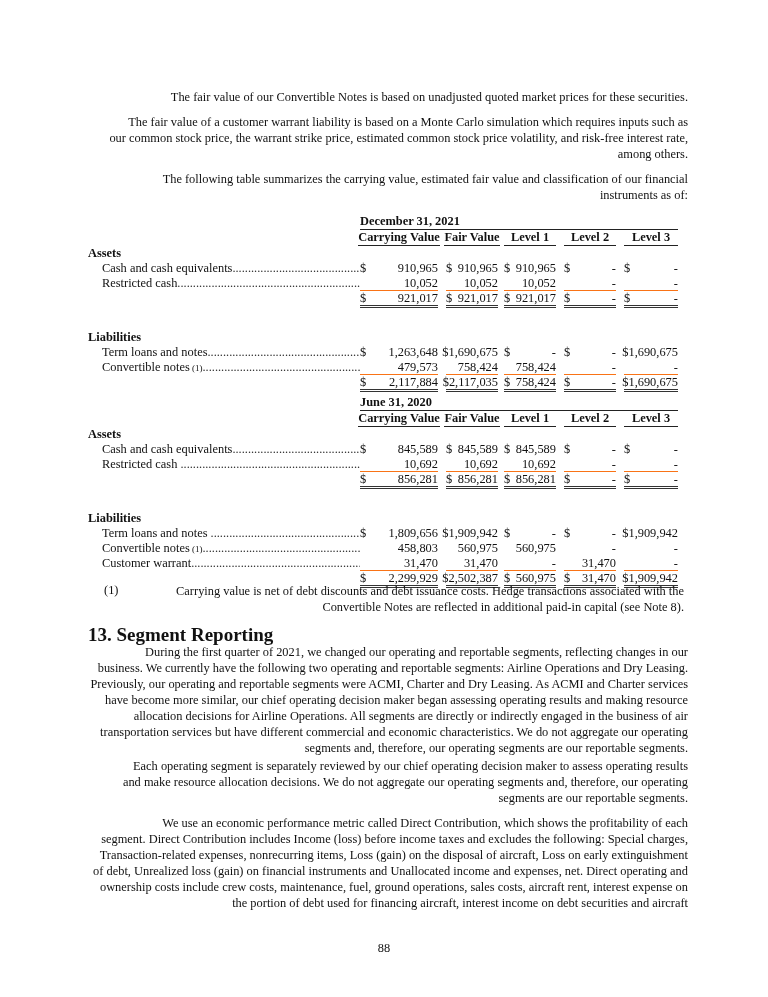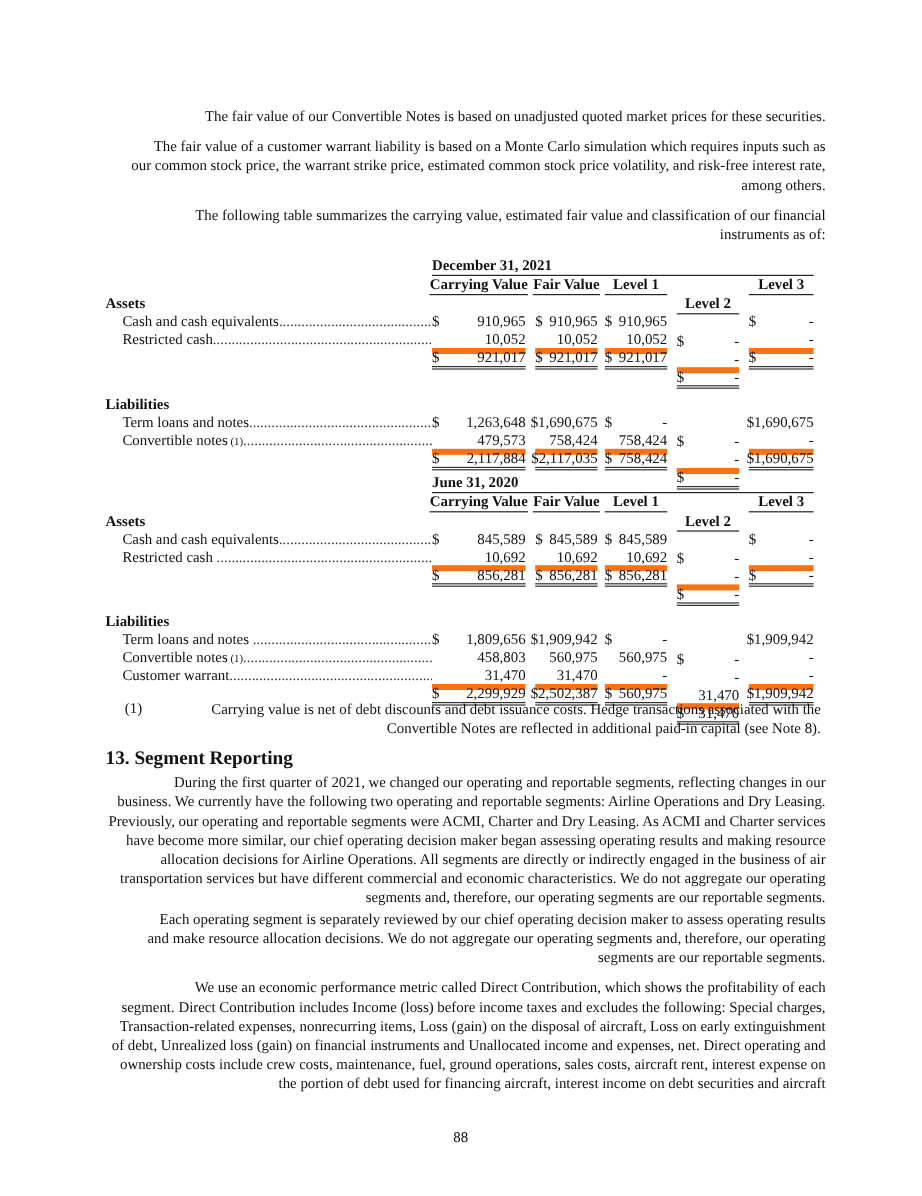--- a/index.html
+++ b/index.html
@@ -2,34 +2,34 @@
 <html><head>
 <meta charset="utf-8">
 <style>
   html, body { margin:0; padding:0; background:#fff; }
   body { width:768px; height:997px; position:relative; overflow:hidden;
     font-family:"Liberation Serif", serif; color:#111; font-size:12.4px; }
   .page { position:absolute; left:88px; top:0; width:592px; }
   p { margin:0; line-height:16px; text-align:right; }
   .ind { text-indent:29px; }
   .para { position:absolute; left:0; width:600px; }
-  .h { font-weight:bold; position:absolute; left:0; font-size:16px; }
+  .h { font-weight:bold; position:absolute; left:0; font-size:19px; }
   .row { position:absolute; left:0; height:15px; width:592px; white-space:nowrap; }
   .lbl { position:absolute; left:14px; overflow:hidden; width:258px; white-space:nowrap; }
   .lbl .dots { letter-spacing:0px; color:#333; }
   .sec { position:absolute; left:0; font-weight:bold; }
   .cell { position:absolute; height:14px; }
   .cell .d { position:absolute; left:0; }
   .cell .v { position:absolute; right:0; }
   .c1 { left:272px; width:78px; }
   .c2 { left:358px; width:52px; }
   .c3 { left:416px; width:52px; }
-  .c4 { left:476px; width:52px;margin-top:16px; }
+  .c4 { left:476px; width:52px; }
   .c5 { left:536px; width:54px; }
-  .ul { border-bottom:5px solid #f97316; }
+  .ul { border-bottom:1px solid #f97316; }
   .dul { border-bottom:3px double #333; }
   .hdr { position:absolute; font-weight:bold; text-align:center; }
   .hdr.u { border-bottom:1px solid #222; }
   .date { position:absolute; left:272px; width:318px; font-weight:bold; border-bottom:1px solid #222; }
   .note { position:absolute; left:16px; width:580px; }
   .note .n { position:absolute; left:0; }
   .note .t { position:absolute; left:40px; width:540px; line-height:16px; }
   .pnum { position:absolute; left:0; width:592px; text-align:center; top:941px; }
   sup, .small { font-size:9px; }
 </style>

